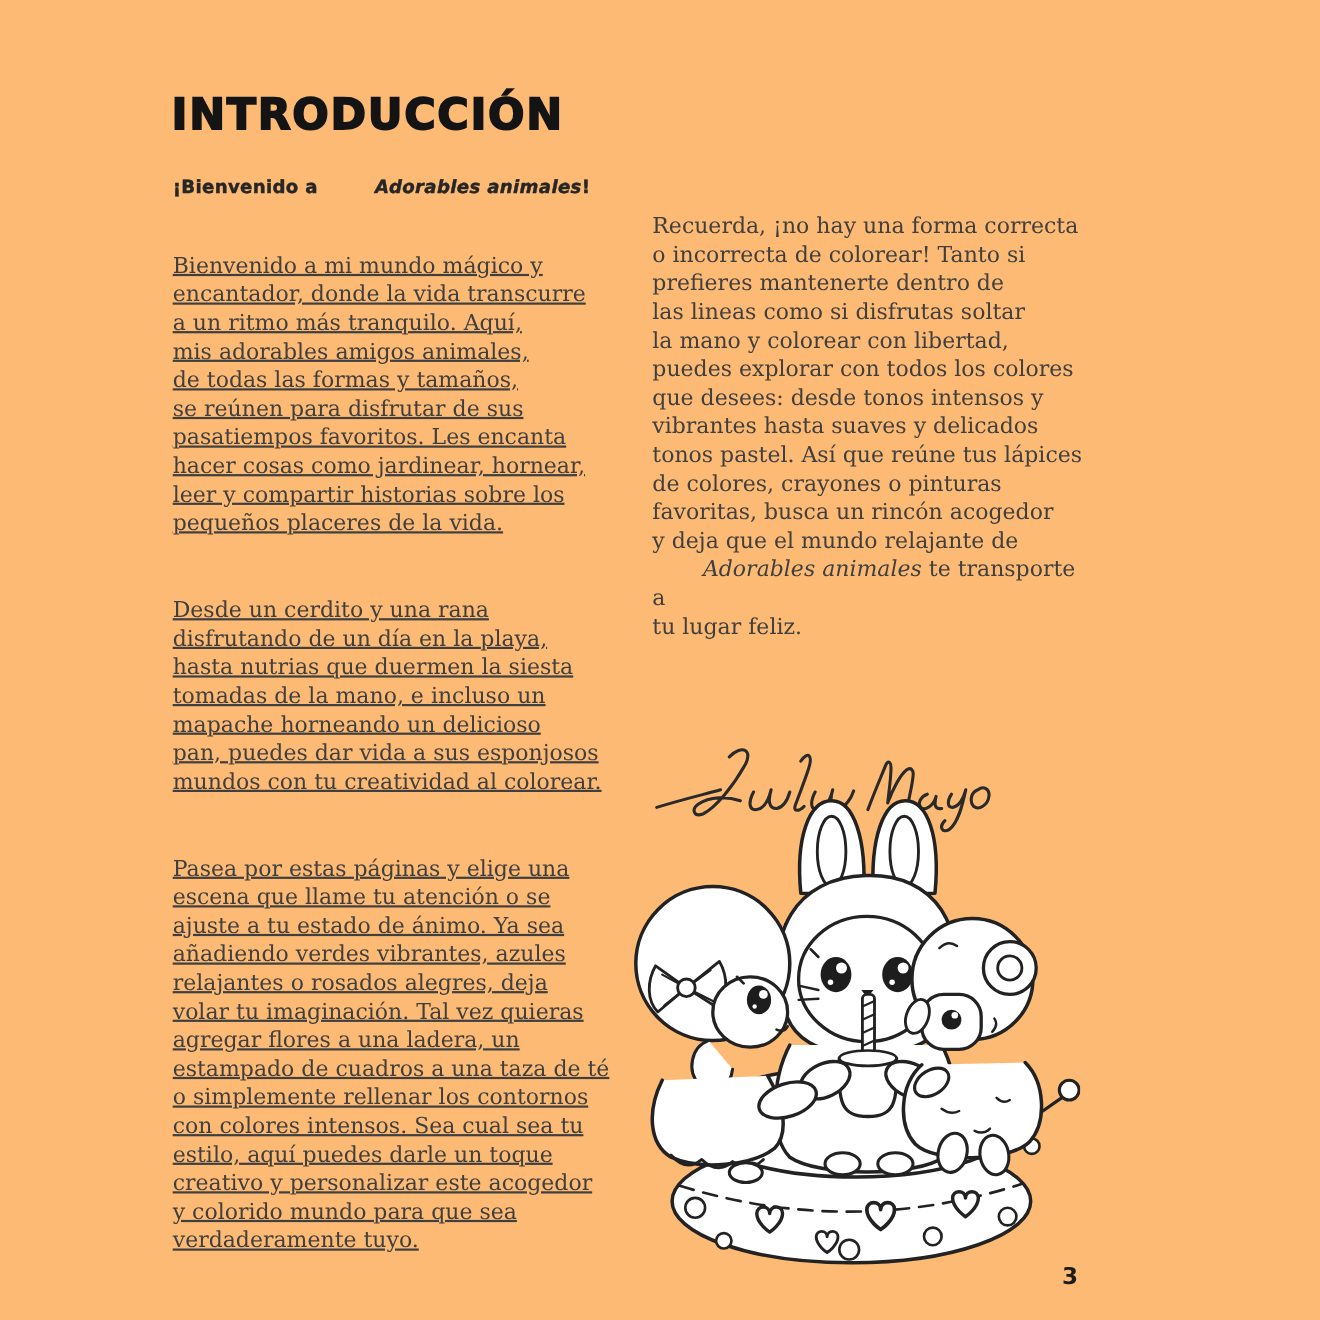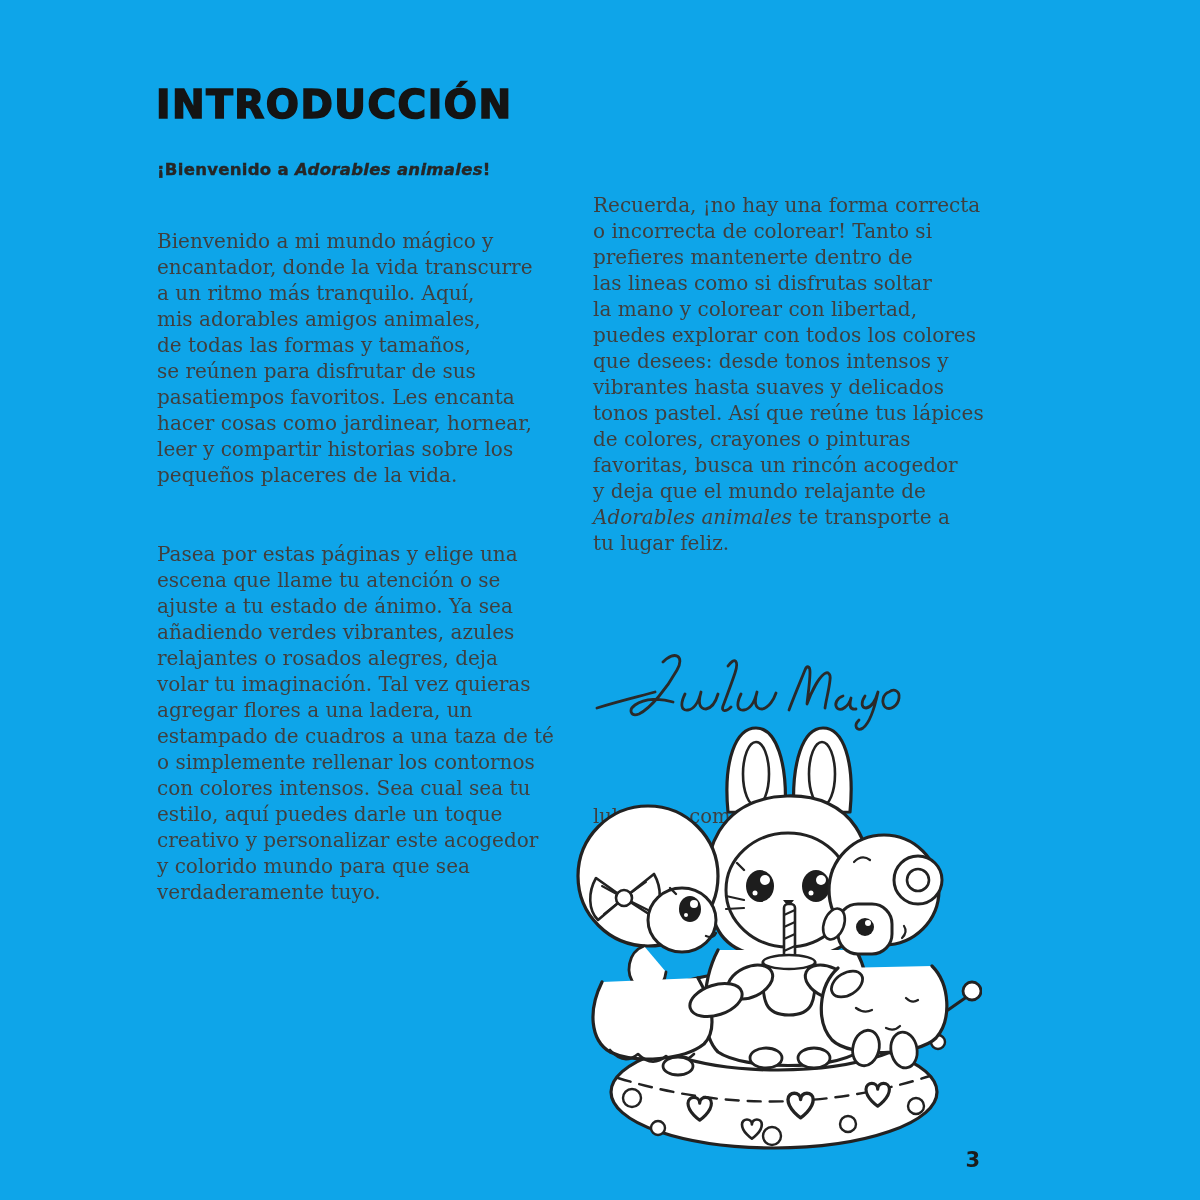--- a/index.html
+++ b/index.html
@@ -1,36 +1,36 @@
 <!DOCTYPE html>
 <html><head>
 <meta charset="utf-8">
 <style>
   * { margin:0; padding:0; box-sizing:border-box; }
   html, body { width:1200px; height:1200px; background:#ffffff; }
   .page {
-    position:relative; width:1200px; height:1200px; background:#0ea5e9;
+    position:relative; width:1200px; height:1200px; background:#fdba74;
     font-family:"DejaVu Serif","Liberation Serif",serif; color:#3f3f3f; overflow:hidden;
   }
   .title {
     position:absolute; left:156px; top:82px;
     font-family:"DejaVu Sans","Liberation Sans",sans-serif;
     font-weight:800; font-size:39px; letter-spacing:1.5px;
     color:#141414; -webkit-text-stroke:1.6px #141414;
   }
   .subtitle {
     position:absolute; left:157px; top:160px;
     font-family:"DejaVu Sans","Liberation Sans",sans-serif;
     font-weight:700; font-size:16.5px; letter-spacing:0.3px;
     color:#262626; -webkit-text-stroke:0.4px #262626;
   }
-  .italic { font-style:italic; }
+  .italic { font-style:italic;margin-left:46px; }
   .body-text { font-size:20px; line-height:26px; white-space:pre-line; }
   .col-left  { position:absolute; left:157px; top:202px; width:405px; }
-  .col-left p { margin:0 0 27px 0; }
+  .col-left p { margin:0 0 27px 0;text-decoration:underline; }
   .col-right { position:absolute; left:593px; top:166px; width:400px; }
   .sig-svg { display:block; margin:12px 0 6px 0; }
   .contact { font-size:19.5px; line-height:25px; }
   .illustration { position:absolute; left:566px; top:712px; }
   .page-num {
     position:absolute; left:930px; top:1148px; width:50px; text-align:right;
     font-family:"DejaVu Sans","Liberation Sans",sans-serif;
     font-weight:700; font-size:21px; color:#1c1c1c;
   }
   .ink { stroke:#222222; stroke-linecap:round; stroke-linejoin:round; fill:none; }
@@ -50,20 +50,27 @@
     <p>Bienvenido a mi mundo mágico y
 encantador, donde la vida transcurre
 a un ritmo más tranquilo. Aquí,
 mis adorables amigos animales,
 de todas las formas y tamaños,
 se reúnen para disfrutar de sus
 pasatiempos favoritos. Les encanta
 hacer cosas como jardinear, hornear,
 leer y compartir historias sobre los
 pequeños placeres de la vida.</p>
+    <p>Desde un cerdito y una rana
+disfrutando de un día en la playa,
+hasta nutrias que duermen la siesta
+tomadas de la mano, e incluso un
+mapache horneando un delicioso
+pan, puedes dar vida a sus esponjosos
+mundos con tu creatividad al colorear.</p>
     <p>Pasea por estas páginas y elige una
 escena que llame tu atención o se
 ajuste a tu estado de ánimo. Ya sea
 añadiendo verdes vibrantes, azules
 relajantes o rosados alegres, deja
 volar tu imaginación. Tal vez quieras
 agregar flores a una ladera, un
 estampado de cuadros a una taza de té
 o simplemente rellenar los contornos
 con colores intensos. Sea cual sea tu

